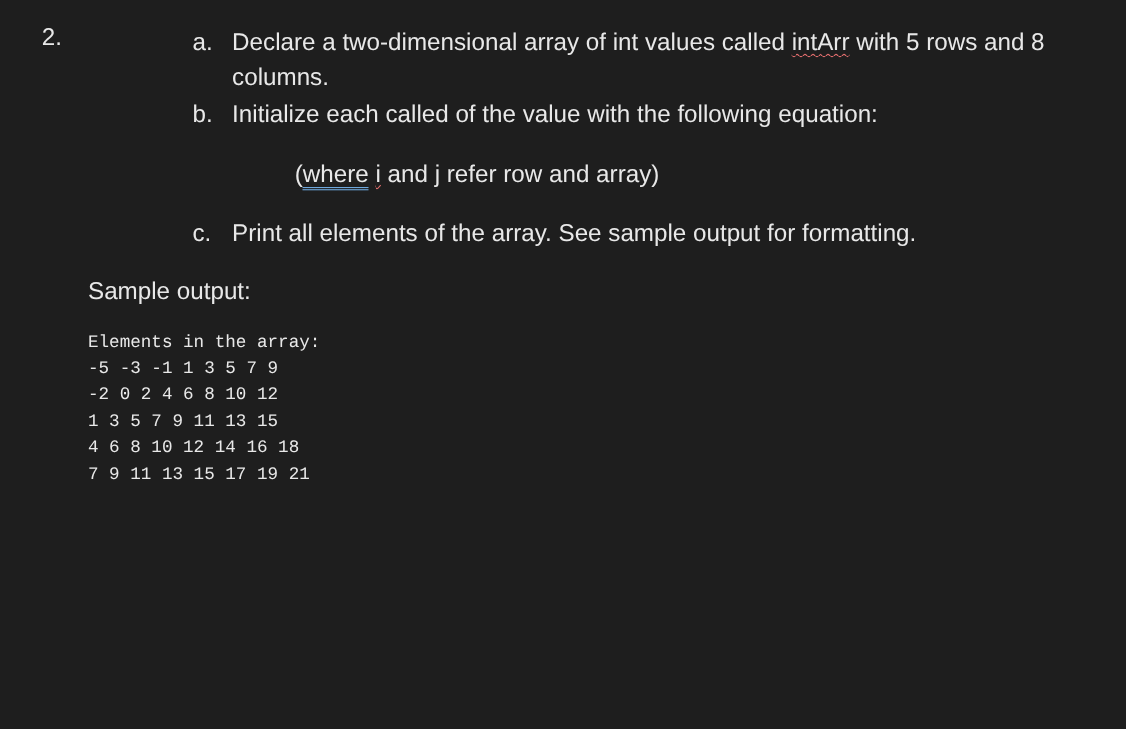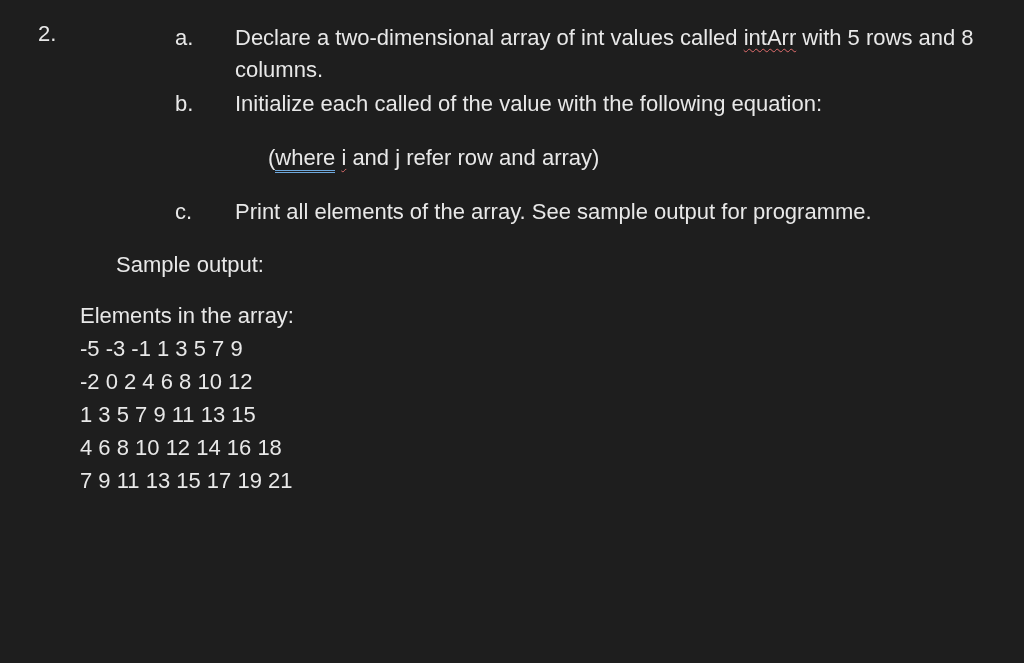--- a/index.html
+++ b/index.html
@@ -36,33 +36,31 @@
     .sub-item {
       display: flex;
       align-items: flex-start;
       margin-bottom: 2px;
     }
     .sub-letter {
       min-width: 36px;
     }
     .sub-content {
       flex: 1;
-      margin-left: 24px;
     }
     .equation-block {
       margin: 22px 0 22px 188px;
     }
     .sample-label {
       margin-top: 22px;
       margin-bottom: 18px;
-      margin-left: 36px;
     }
     .sample-output {
-      font-family: Liberation Sans, sans-serif;
-      font-size: 22px;
+      font-family: Liberation Mono, monospace;
+      font-size: 16px;
       line-height: 1.5;
       white-space: pre;
     }
     .underline-wavy-red {
       text-decoration: underline wavy #e06c6c;
       text-decoration-thickness: 1px;
       text-underline-offset: 3px;
     }
     .underline-wavy-blue {
       text-decoration: underline wavy #6fa8dc;
@@ -99,21 +97,21 @@
 
     <div class="equation-block">
       <div>
         <span>(</span><span class="underline-double">where</span><span> </span><span class="underline-wavy-red">i</span><span> and j refer row and array)</span>
       </div>
     </div>
 
     <div class="sub-list">
       <div class="sub-item">
         <div class="sub-letter">c.</div>
-        <div class="sub-content">Print all elements of the array.  See sample output for programme.</div>
+        <div class="sub-content">Print all elements of the array.  See sample output for formatting.</div>
       </div>
     </div>
 
     <div class="sample-label">Sample output:</div>
 
     <div class="sample-output">Elements in the array:
 -5 -3 -1 1 3 5 7 9
 -2 0 2 4 6 8 10 12
 1 3 5 7 9 11 13 15
 4 6 8 10 12 14 16 18

